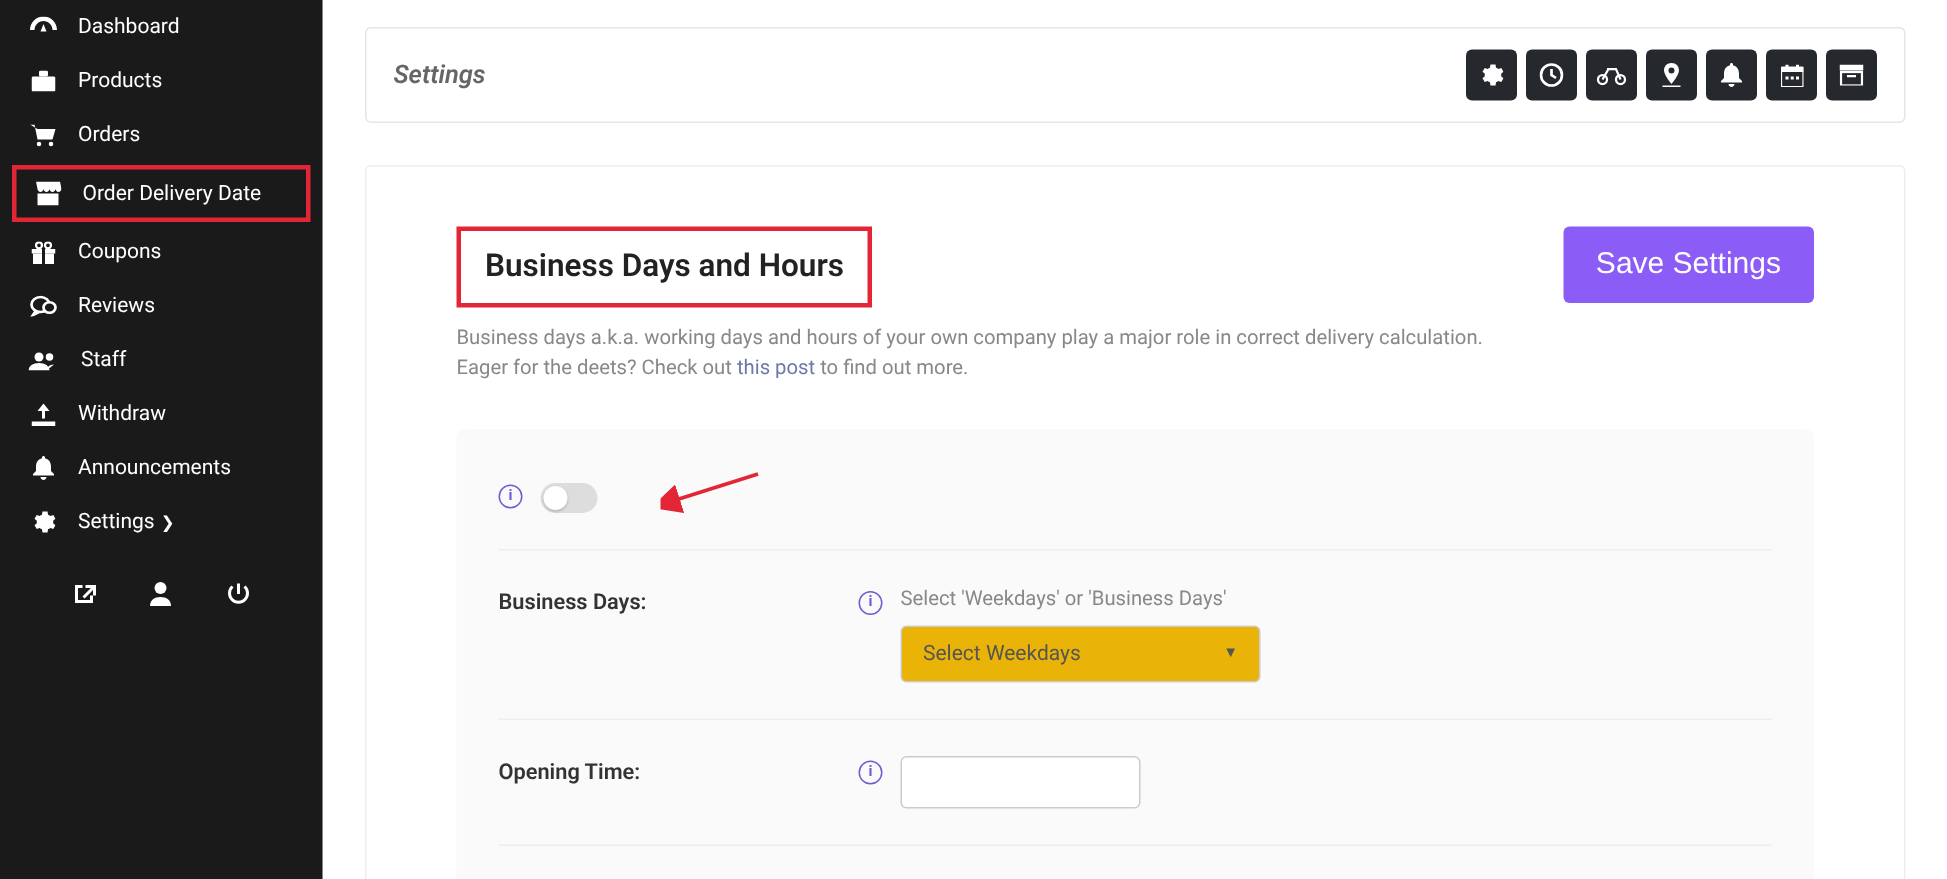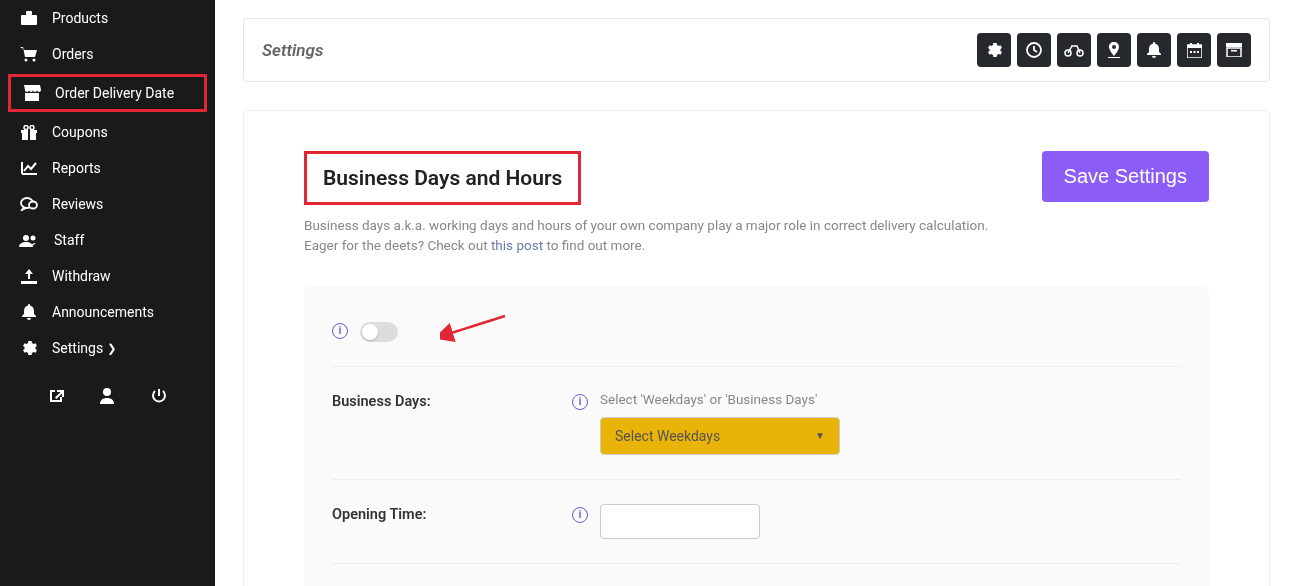--- a/index.html
+++ b/index.html
@@ -54,20 +54,28 @@
     
     svg { display: block; }
   </style>
 </head>
 <body>
 
 <div class="container">
   <div class="sidebar">
     <div class="sidebar-item">
       <span class="icon">
+        <svg width="18" height="14" viewBox="0 0 18 14" fill="currentColor">
+            <path d="M9 0C4 0 0 4 0 9h3c0-3.3 2.7-6 6-6s6 2.7 6 6h3c0-5-4-9-9-9zm0 5L7 10h4L9 5z"></path>
+          </svg>
+      </span>
+      <span class="label">Dashboard</span>
+    </div>
+    <div class="sidebar-item">
+      <span class="icon">
         <svg width="16" height="14" viewBox="0 0 16 14" fill="currentColor">
             <rect x="0" y="4" width="16" height="10" rx="1"></rect>
             <rect x="5" y="0" width="6" height="4" rx="1"></rect>
           </svg>
       </span>
       <span class="label">Products</span>
     </div>
     <div class="sidebar-item">
       <span class="icon">
         <svg width="18" height="15" viewBox="0 0 18 15" fill="currentColor">
@@ -90,28 +98,20 @@
       <span class="icon">
         <svg width="16" height="15" viewBox="0 0 16 15" fill="currentColor">
             <rect x="0" y="5" width="16" height="3"></rect>
             <rect x="1" y="8" width="14" height="7"></rect>
             <rect x="7" y="5" width="2" height="10" fill="#1a1a1a"></rect>
             <circle cx="5" cy="2.5" r="2" fill="none" stroke="currentColor" stroke-width="1.5"></circle>
             <circle cx="11" cy="2.5" r="2" fill="none" stroke="currentColor" stroke-width="1.5"></circle>
           </svg>
       </span>
       <span class="label">Coupons</span>
-    </div>
-    <div class="sidebar-item">
-      <span class="icon">
-        <svg width="16" height="14" viewBox="0 0 16 14" fill="none" stroke="currentColor" stroke-width="2">
-            <path d="M1 13h15M1 13V1M3 10l4-5 3 3 5-6"></path>
-          </svg>
-      </span>
-      <span class="label">Reports</span>
     </div>
     <div class="sidebar-item">
       <span class="icon">
         <svg width="18" height="14" viewBox="0 0 18 14" fill="none" stroke="currentColor" stroke-width="1.8">
             <ellipse cx="7" cy="6" rx="6" ry="5"></ellipse>
             <path d="M4 10l-2 3 4-2"></path>
             <ellipse cx="13" cy="8" rx="4" ry="3.5" fill="#1a1a1a"></ellipse>
           </svg>
       </span>
       <span class="label">Reviews</span>

